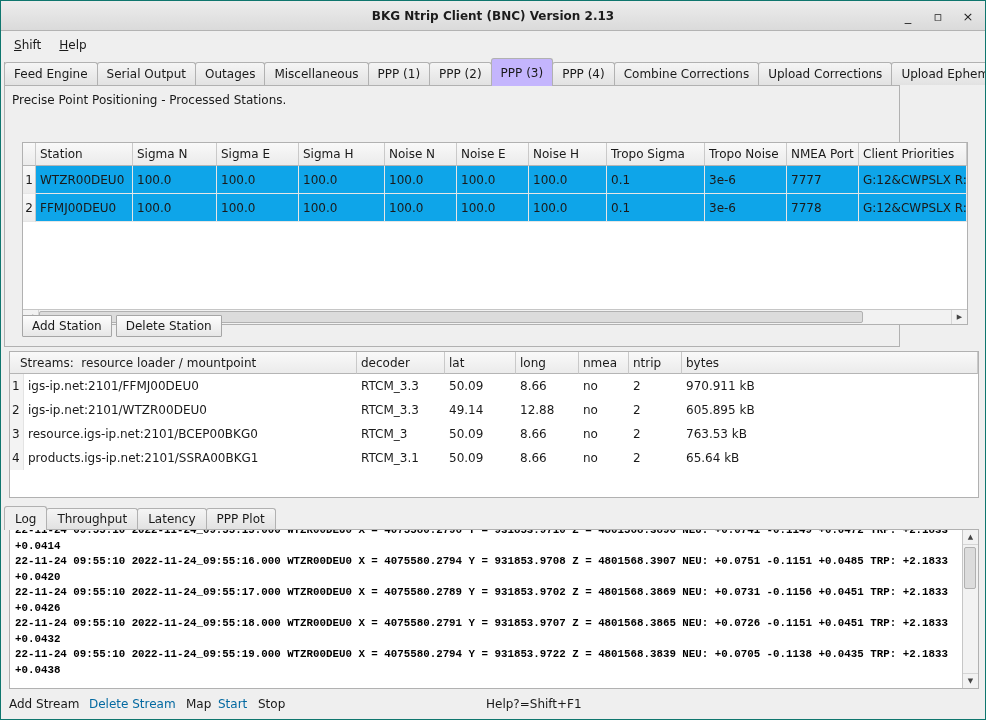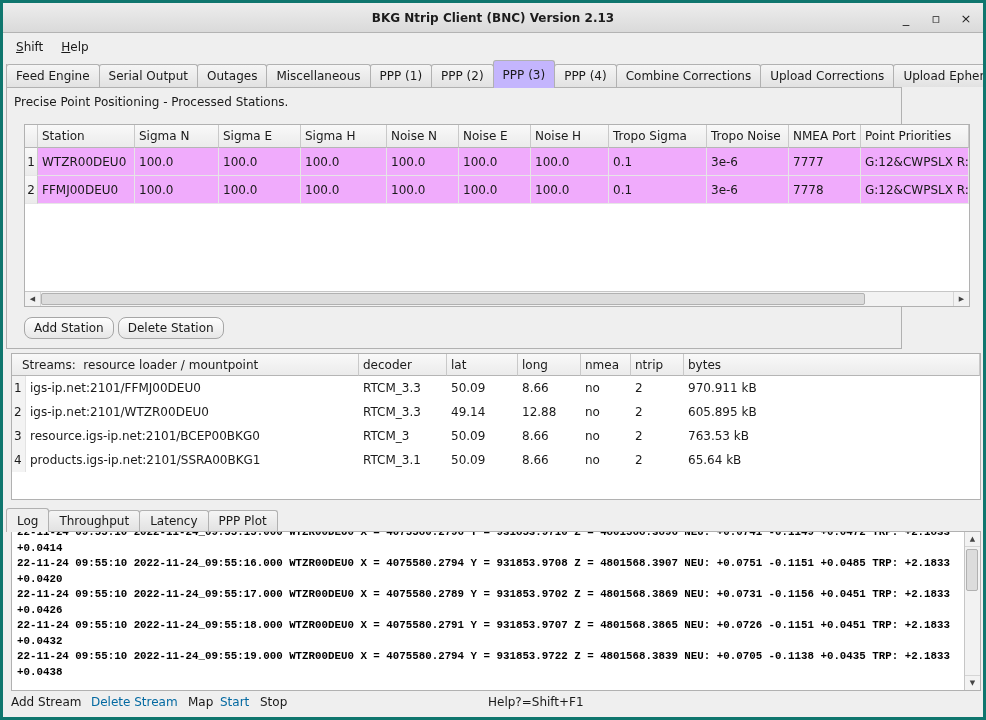--- a/index.html
+++ b/index.html
@@ -1,18 +1,18 @@
 <!DOCTYPE html>
 <html><head>
 <meta charset="utf-8">
 <style>
   * { margin:0; padding:0; box-sizing:border-box; }
   html,body { width:986px; height:720px; }
   body { font-family:"DejaVu Sans","Liberation Sans",sans-serif; font-size:12px; color:#1a1a1a; background:#efefef; }
-  .window { position:relative; width:986px; height:720px; background:#efefef; border:3px solid #0f766e; overflow:hidden; }
+  .window { position:relative; width:986px; height:720px; background:#efefef; border:1px solid #0f766e; overflow:hidden; }
 
   
   .titlebar { position:absolute; top:0; left:0; right:0; height:30px; background:linear-gradient(#ededed,#dadada); border-bottom:1px solid #b3b3b3; display:flex; align-items:center; justify-content:center; }
   .title { font-weight:bold; font-size:12px; color:#1c1c1c; }
   .win-controls { position:absolute; right:10px; top:0; height:30px; display:flex; align-items:center; gap:16px; }
   .win-btn { width:14px; text-align:center; color:#222; font-size:13px; cursor:default; }
 
   
   .menubar { position:absolute; top:31px; left:0; right:0; height:25px; display:flex; align-items:center; padding-left:4px; }
   .menu-item { display:block; padding:3px 9px; }
@@ -24,34 +24,34 @@
          background:linear-gradient(#f5f5f5,#e2e2e2); border:1px solid #b1b1b1; border-bottom:none;
          border-top-left-radius:3px; border-top-right-radius:3px; margin-right:-1px; position:relative; z-index:1; }
   .tab.active { height:28px; margin-bottom:-1px; background:#c4b5fd; z-index:4; }
   .tab-sliver { width:7px; height:23px; background:linear-gradient(#f5f5f5,#e2e2e2); border:1px solid #b1b1b1; border-left:none; border-bottom:none; margin-right:-1px; }
 
   
   .tab-frame { position:absolute; top:84px; left:3px; width:896px; height:262px; border:1px solid #b1b1b1; background:#efefef; z-index:1; }
   .desc { position:absolute; left:7px; top:7px; }
 
   
-  .stations { position:absolute; left:17px; top:36px; width:946px; height:183px; border:1px solid #b1b1b1; background:#fff; display:flex; flex-direction:column; overflow:hidden; }
+  .stations { position:absolute; left:17px; top:56px; width:946px; height:183px; border:1px solid #b1b1b1; background:#fff; display:flex; flex-direction:column; overflow:hidden; }
   .st-row { display:grid; grid-template-columns:13px 97px 84px 82px 86px 72px 72px 78px 98px 82px 72px minmax(0,1fr); }
   .st-head .cell { background:linear-gradient(#f9f9f9,#ebebeb); border-right:1px solid #c9c9c9; border-bottom:1px solid #b5b5b5; padding:4px 4px 3px 4px; height:23px; white-space:nowrap; overflow:hidden; }
-  .st-body .cell { border-right:1px solid #e6e6e6; border-bottom:1px solid #e6e6e6; padding:0 4px; height:28px; display:flex; align-items:center; white-space:nowrap; overflow:hidden; background:#f0abfc; }
+  .st-body .cell { border-right:1px solid #e6e6e6; border-bottom:1px solid #e6e6e6; padding:0 4px; height:28px; display:flex; align-items:center; white-space:nowrap; overflow:hidden; background:#0ea5e9; }
   .st-body .rownum { background:linear-gradient(#f9f9f9,#ebebeb); border-right:1px solid #c9c9c9; justify-content:center; padding:0 1px; }
   .st-filler { flex:1; background:#fff; }
   .hscroll { height:15px; border-top:1px solid #c6c6c6; background:#f2f2f2; position:relative; }
   .hs-btn { position:absolute; top:0; width:16px; height:14px; display:flex; align-items:center; justify-content:center; font-size:7px; color:#444; }
   .hs-btn.left { left:0; border-right:1px solid #d5d5d5; }
   .hs-btn.right { right:0; border-left:1px solid #d5d5d5; }
   .hs-thumb { position:absolute; left:16px; top:1px; width:824px; height:12px; background:#dcdcdc; border:1px solid #b1b1b1; border-radius:2px; }
 
   .panel-buttons { position:absolute; left:17px; top:229px; display:flex; gap:4px; }
-  .btn { height:22px; padding:2px 9px; background:linear-gradient(#fdfdfd,#e7e7e7); border:1px solid #a6a6a6; border-radius:8px; font-size:12px; font-family:inherit; color:#1a1a1a; }
+  .btn { height:22px; padding:2px 9px; background:linear-gradient(#fdfdfd,#e7e7e7); border:1px solid #a6a6a6; border-radius:1px; font-size:12px; font-family:inherit; color:#1a1a1a; }
 
   
   .streams { position:absolute; top:350px; left:8px; width:970px; height:147px; border:1px solid #b1b1b1; background:#fff; overflow:hidden; }
   .sm-head { display:grid; grid-template-columns:347px 88px 71px 63px 50px 53px minmax(0,1fr); }
   .sm-head .cell { background:linear-gradient(#f9f9f9,#ebebeb); border-right:1px solid #c9c9c9; border-bottom:1px solid #b5b5b5; padding:4px 4px 3px 4px; height:22px; white-space:pre; overflow:hidden; }
   .sm-head .mount-h { padding-left:10px; }
   .sm-row { display:grid; grid-template-columns:14px 333px 88px 71px 63px 50px 53px minmax(0,1fr); }
   .sm-row .cell { padding:0 4px; height:24px; display:flex; align-items:center; white-space:nowrap; overflow:hidden; }
   .sm-row .rownum { background:#f3f3f3; border-right:1px solid #e3e3e3; padding:0 2px; }
 
@@ -124,21 +124,21 @@
         <div class="cell">Station</div>
         <div class="cell">Sigma N</div>
         <div class="cell">Sigma E</div>
         <div class="cell">Sigma H</div>
         <div class="cell">Noise N</div>
         <div class="cell">Noise E</div>
         <div class="cell">Noise H</div>
         <div class="cell">Tropo Sigma</div>
         <div class="cell">Tropo Noise</div>
         <div class="cell">NMEA Port</div>
-        <div class="cell">Point Priorities</div>
+        <div class="cell">Client Priorities</div>
       </div>
       <div class="st-row st-body">
         <div class="cell rownum">1</div>
         <div class="cell">WTZR00DEU0</div>
         <div class="cell">100.0</div>
         <div class="cell">100.0</div>
         <div class="cell">100.0</div>
         <div class="cell">100.0</div>
         <div class="cell">100.0</div>
         <div class="cell">100.0</div>

